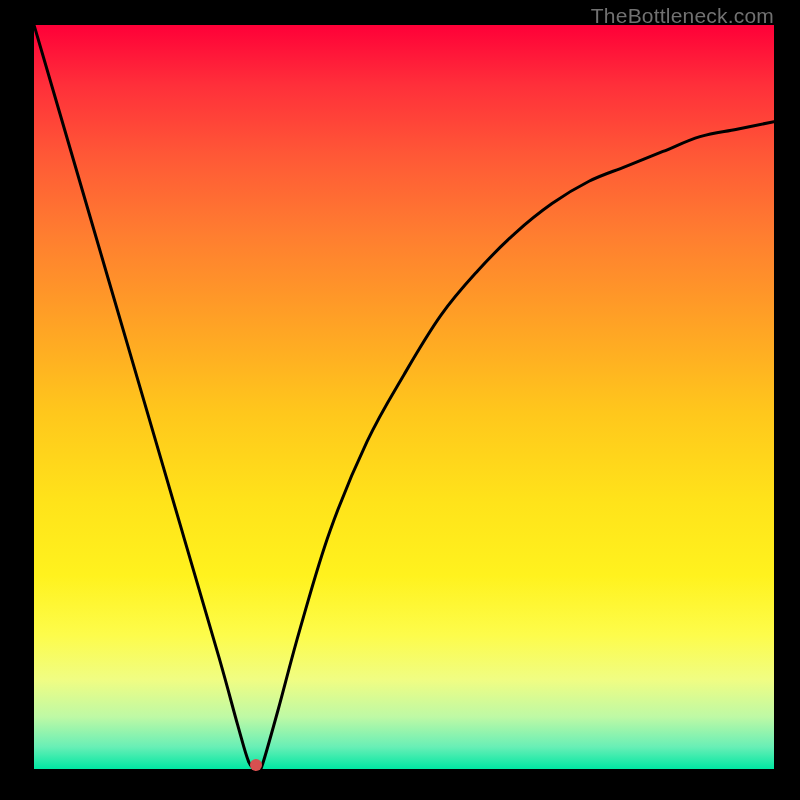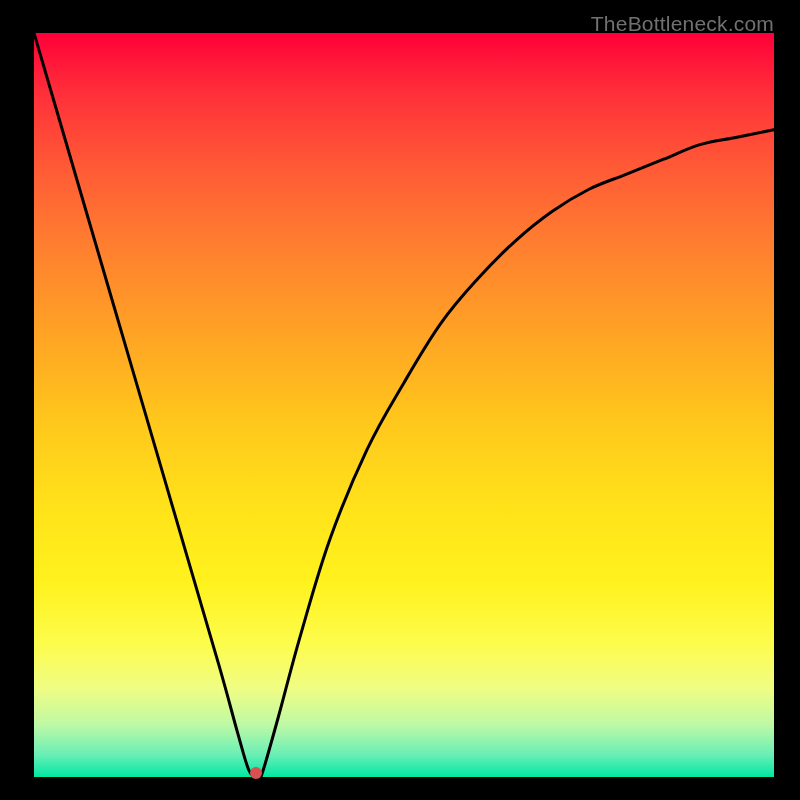--- a/index.html
+++ b/index.html
@@ -3,21 +3,20 @@
 <meta charset="utf-8">
 <style>
   * { margin: 0; padding: 0; box-sizing: border-box; }
   html, body { width: 800px; height: 800px; overflow: hidden; }
   body { background: #000; font-family: Arial, sans-serif; }
   .frame {
     position: relative;
     width: 800px;
     height: 656px;
     background: #000;
-    margin-top: 8px;
   }
   .plot {
     position: absolute;
     left: 34px;
     top: 25px;
     width: 740px;
     height: 744px;
     background: linear-gradient(to bottom,
       #ff0038 0%,
       #ff2f3a 8%,

